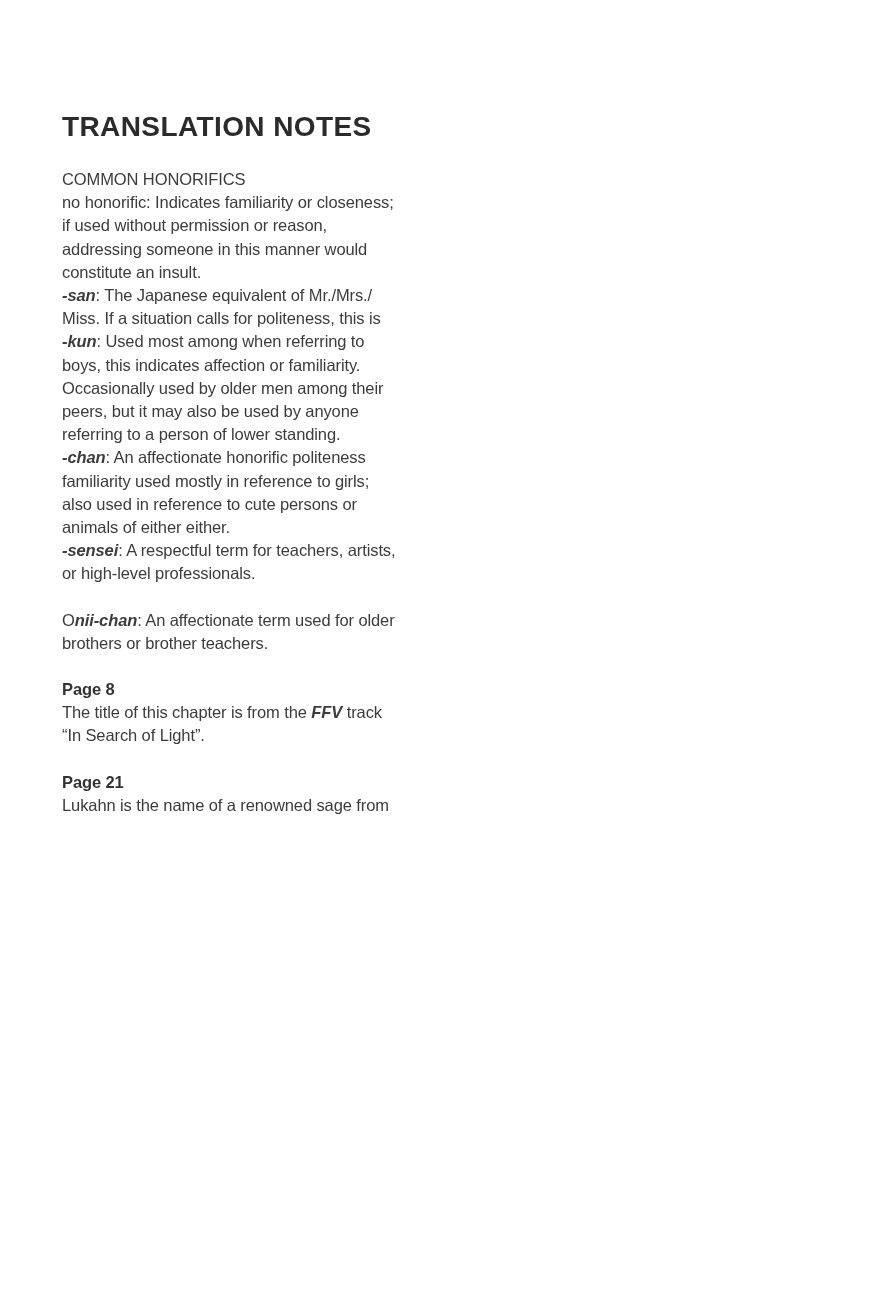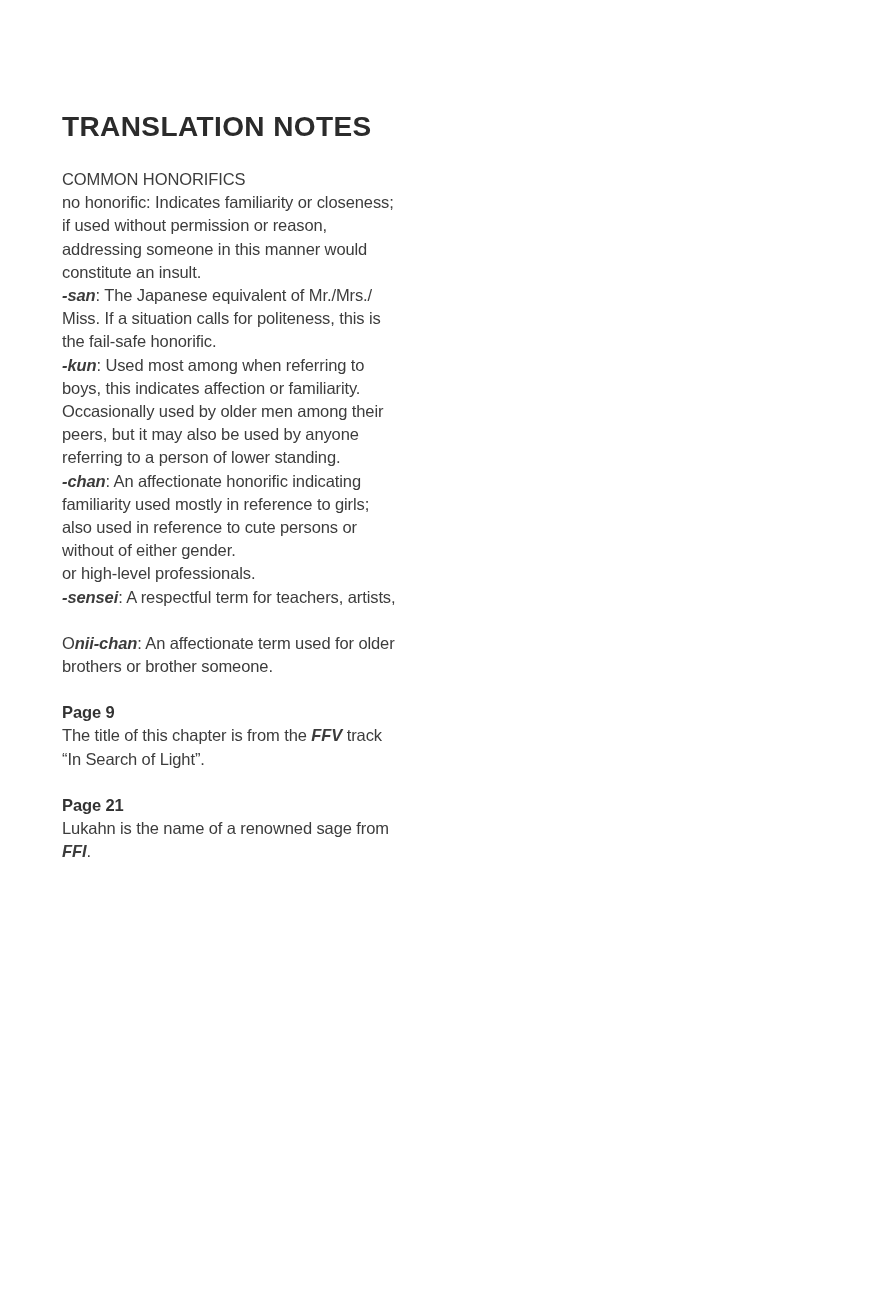--- a/index.html
+++ b/index.html
@@ -61,41 +61,39 @@
   <h1 class="page-title">TRANSLATION NOTES</h1>
   <div class="notes-body" id="notes-body">
       <div class="text-block">
         <div class="text-line"><span class="seg-regular">COMMON HONORIFICS</span></div>
         <div class="text-line"><span class="seg-regular">no honorific: Indicates familiarity or closeness;</span></div>
         <div class="text-line"><span class="seg-regular">if used without permission or reason,</span></div>
         <div class="text-line"><span class="seg-regular">addressing someone in this manner would</span></div>
         <div class="text-line"><span class="seg-regular">constitute an insult.</span></div>
         <div class="text-line"><span class="seg-italic">-san</span><span class="seg-regular">: The Japanese equivalent of Mr./Mrs./</span></div>
         <div class="text-line"><span class="seg-regular">Miss. If a situation calls for politeness, this is</span></div>
-        <div class="text-line"><span class="seg-regular">the fail-safe honorific.</span></div>
         <div class="text-line"><span class="seg-italic">-kun</span><span class="seg-regular">: Used most among when referring to</span></div>
         <div class="text-line"><span class="seg-regular">boys, this indicates affection or familiarity.</span></div>
         <div class="text-line"><span class="seg-regular">Occasionally used by older men among their</span></div>
         <div class="text-line"><span class="seg-regular">peers, but it may also be used by anyone</span></div>
         <div class="text-line"><span class="seg-regular">referring to a person of lower standing.</span></div>
-        <div class="text-line"><span class="seg-italic">-chan</span><span class="seg-regular">: An affectionate honorific indicating</span></div>
+        <div class="text-line"><span class="seg-italic">-chan</span><span class="seg-regular">: An affectionate honorific politeness</span></div>
         <div class="text-line"><span class="seg-regular">familiarity used mostly in reference to girls;</span></div>
         <div class="text-line"><span class="seg-regular">also used in reference to cute persons or</span></div>
-        <div class="text-line"><span class="seg-regular">without of either gender.</span></div>
+        <div class="text-line"><span class="seg-regular">animals of either either.</span></div>
+        <div class="text-line"><span class="seg-italic">-sensei</span><span class="seg-regular">: A respectful term for teachers, artists,</span></div>
         <div class="text-line"><span class="seg-regular">or high-level professionals.</span></div>
-        <div class="text-line"><span class="seg-italic">-sensei</span><span class="seg-regular">: A respectful term for teachers, artists,</span></div>
       </div>
       <div class="text-block">
         <div class="text-line"><span class="seg-regular">O</span><span class="seg-italic">nii-chan</span><span class="seg-regular">: An affectionate term used for older</span></div>
-        <div class="text-line"><span class="seg-regular">brothers or brother someone.</span></div>
+        <div class="text-line"><span class="seg-regular">brothers or brother teachers.</span></div>
       </div>
       <div class="text-block">
-        <div class="text-line"><span class="seg-bold">Page 9</span></div>
+        <div class="text-line"><span class="seg-bold">Page 8</span></div>
         <div class="text-line"><span class="seg-regular">The title of this chapter is from the </span><span class="seg-italic">FFV</span><span class="seg-regular"> track</span></div>
         <div class="text-line"><span class="seg-regular">“In Search of Light”.</span></div>
       </div>
       <div class="text-block">
         <div class="text-line"><span class="seg-bold">Page 21</span></div>
         <div class="text-line"><span class="seg-regular">Lukahn is the name of a renowned sage from</span></div>
-        <div class="text-line"><span class="seg-italic">FFI</span><span class="seg-regular">.</span></div>
       </div>
     </div>
 </div>
 
 </body></html>

